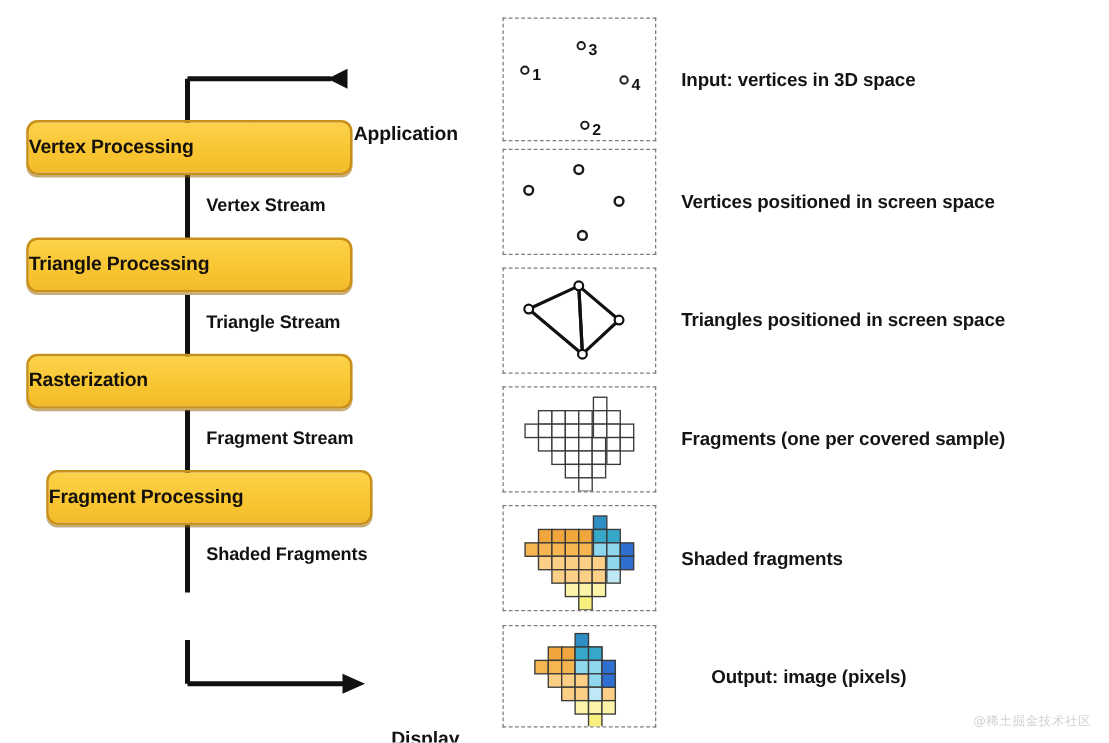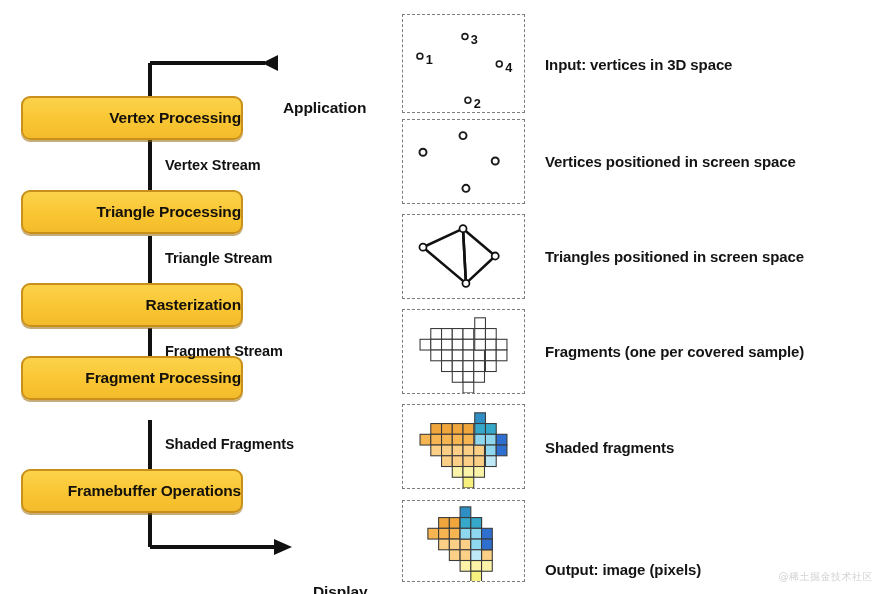--- a/index.html
+++ b/index.html
@@ -27,30 +27,30 @@
   .pipeline-svg {
     position: absolute;
     left: 0; top: 0;
     width: 400px;
     height: 594px;
   }
 
   .stage-box {
     position: absolute;
     left: 21px;
-    width: 222px;
+    width: 261px;
     height: 44px;
     box-sizing: border-box;
     background: linear-gradient(180deg, #fcd24a 0%, #f9c633 55%, #f3bb2b 100%);
     border: 2.5px solid #c8901a;
     border-radius: 9px;
     box-shadow: 0 2px 0 rgba(150,105,15,0.55);
     display: flex;
     align-items: center;
-    justify-content: flex-end;
+    justify-content: flex-start;
     z-index: 3;
   }
   .stage-box-label {
     font-size: 15.5px;
     font-weight: bold;
     color: #14100a;
     letter-spacing: -0.15px;
     white-space: nowrap;
   }
 
@@ -134,25 +134,22 @@
 
   <div class="stage-box" style="top:96px;">
     <span class="stage-box-label">Vertex Processing</span>
   </div>
   <div class="stage-box" style="top:190px;">
     <span class="stage-box-label">Triangle Processing</span>
   </div>
   <div class="stage-box" style="top:283px;">
     <span class="stage-box-label">Rasterization</span>
   </div>
-  <div class="stage-box" style="top:356px;">
+  <div class="stage-box" style="top:376px;margin-left:16px;">
     <span class="stage-box-label">Fragment Processing</span>
-  </div>
-  <div class="stage-box" style="top:469px;">
-    <span class="stage-box-label">Framebuffer Operations</span>
   </div>
 
   <span class="stream-label" style="left:165px; top:157px;">Vertex Stream</span>
   <span class="stream-label" style="left:165px; top:250px;">Triangle Stream</span>
   <span class="stream-label" style="left:165px; top:343px;">Fragment Stream</span>
   <span class="stream-label" style="left:165px; top:436px;">Shaded Fragments</span>
 
   <span class="endpoint-label" style="left:283px; top:54px;">Application</span>
   <span class="endpoint-label" style="left:313px; top:538px;">Display</span>
 
@@ -312,17 +309,17 @@
           <rect x="69" y="17" width="11" height="11" fill="#36a8c9" stroke="#3a3a3a" stroke-width="1.1"></rect>
           <rect x="58" y="28" width="11" height="11" fill="#8fd6ef" stroke="#3a3a3a" stroke-width="1.1"></rect>
           <rect x="69" y="28" width="11" height="11" fill="#8fd6ef" stroke="#3a3a3a" stroke-width="1.1"></rect>
           <rect x="80" y="28" width="11" height="11" fill="#2f6fd0" stroke="#3a3a3a" stroke-width="1.1"></rect>
           <rect x="69" y="39" width="11" height="11" fill="#8fd6ef" stroke="#3a3a3a" stroke-width="1.1"></rect>
           <rect x="80" y="39" width="11" height="11" fill="#2f6fd0" stroke="#3a3a3a" stroke-width="1.1"></rect>
           <rect x="69" y="50" width="11" height="11" fill="#bfe8f7" stroke="#3a3a3a" stroke-width="1.1"></rect>
         </g>
       </svg>
   </div>
-  <span class="caption" style="top:561px;">Output: image (pixels)</span>
+  <span class="caption" style="top:533px;margin-left:24px;">Output: image (pixels)</span>
 
   <span class="watermark">@稀土掘金技术社区</span>
 
 </div>
 
 </body></html>

